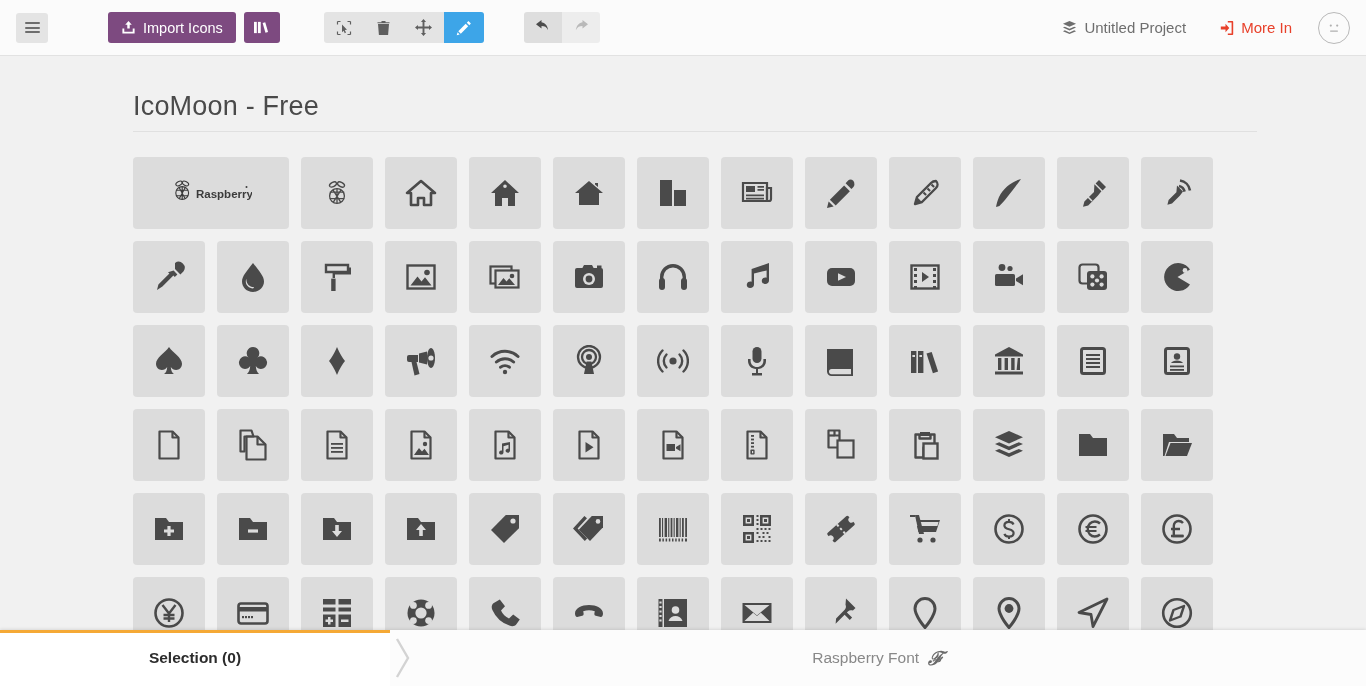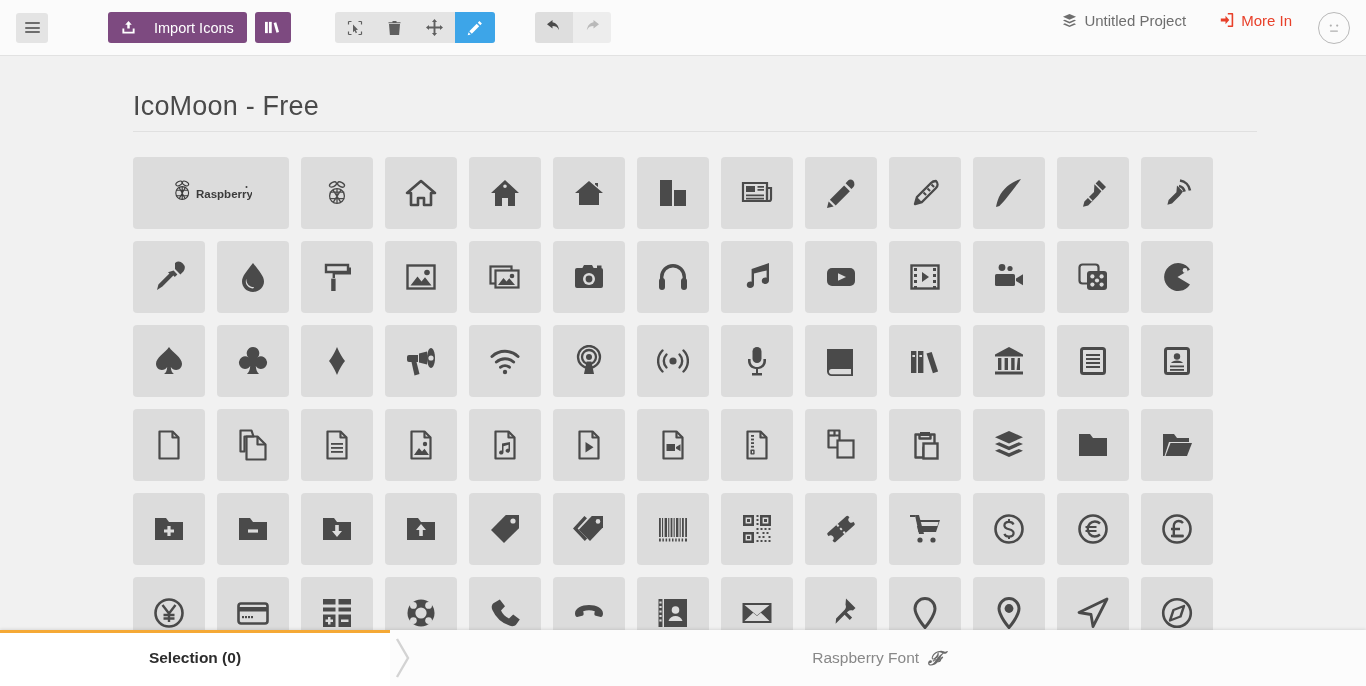--- a/index.html
+++ b/index.html
@@ -26,21 +26,21 @@
     cursor: pointer;
   }
   .hamburger { width: 15px; }
   .hamburger i { display: block; height: 2px; background: #6d6d6d; margin: 2.5px 0; border-radius: 1px; }
 
   .btn-purple {
     background: #7d4a80; color: #fff;
     height: 31px; border-radius: 3px;
     display: flex; align-items: center; justify-content: center;
     cursor: pointer; font-size: 14.5px;
-    padding: 0 13px; gap: 18px;
+    padding: 0 13px; gap: 7px;
     white-space: nowrap;
   }
   #import-icons-button { margin-left: 60px; }
   #library-button { margin-left: 8px; width: 36px; padding: 0; }
 
   .tool-group {
     margin-left: 44px;
     display: flex; height: 31px;
     border-radius: 3px; overflow: hidden;
     background: #e4e4e4;
@@ -79,21 +79,21 @@
   .undo-btn {
     width: 38px; height: 31px;
     display: flex; align-items: center; justify-content: center;
     cursor: pointer;
   }
   #undo-button { background: #dedede; color: #4b4b4b; }
   #redo-button { background: #ededed; color: #b9b9b9; }
 
   .tb-right {
     margin-left: auto; margin-right: 16px;
-    display: flex; align-items: flex-start;
+    display: flex; align-items: center;
   }
   .project-name {
     display: flex; align-items: center; gap: 7px;
     color: #6e6e6e; font-size: 15px; cursor: pointer;
   }
   .sign-in {
     display: flex; align-items: center; gap: 7px;
     color: #e8402a; font-size: 15px; cursor: pointer;
     margin-left: 32px;
   }

